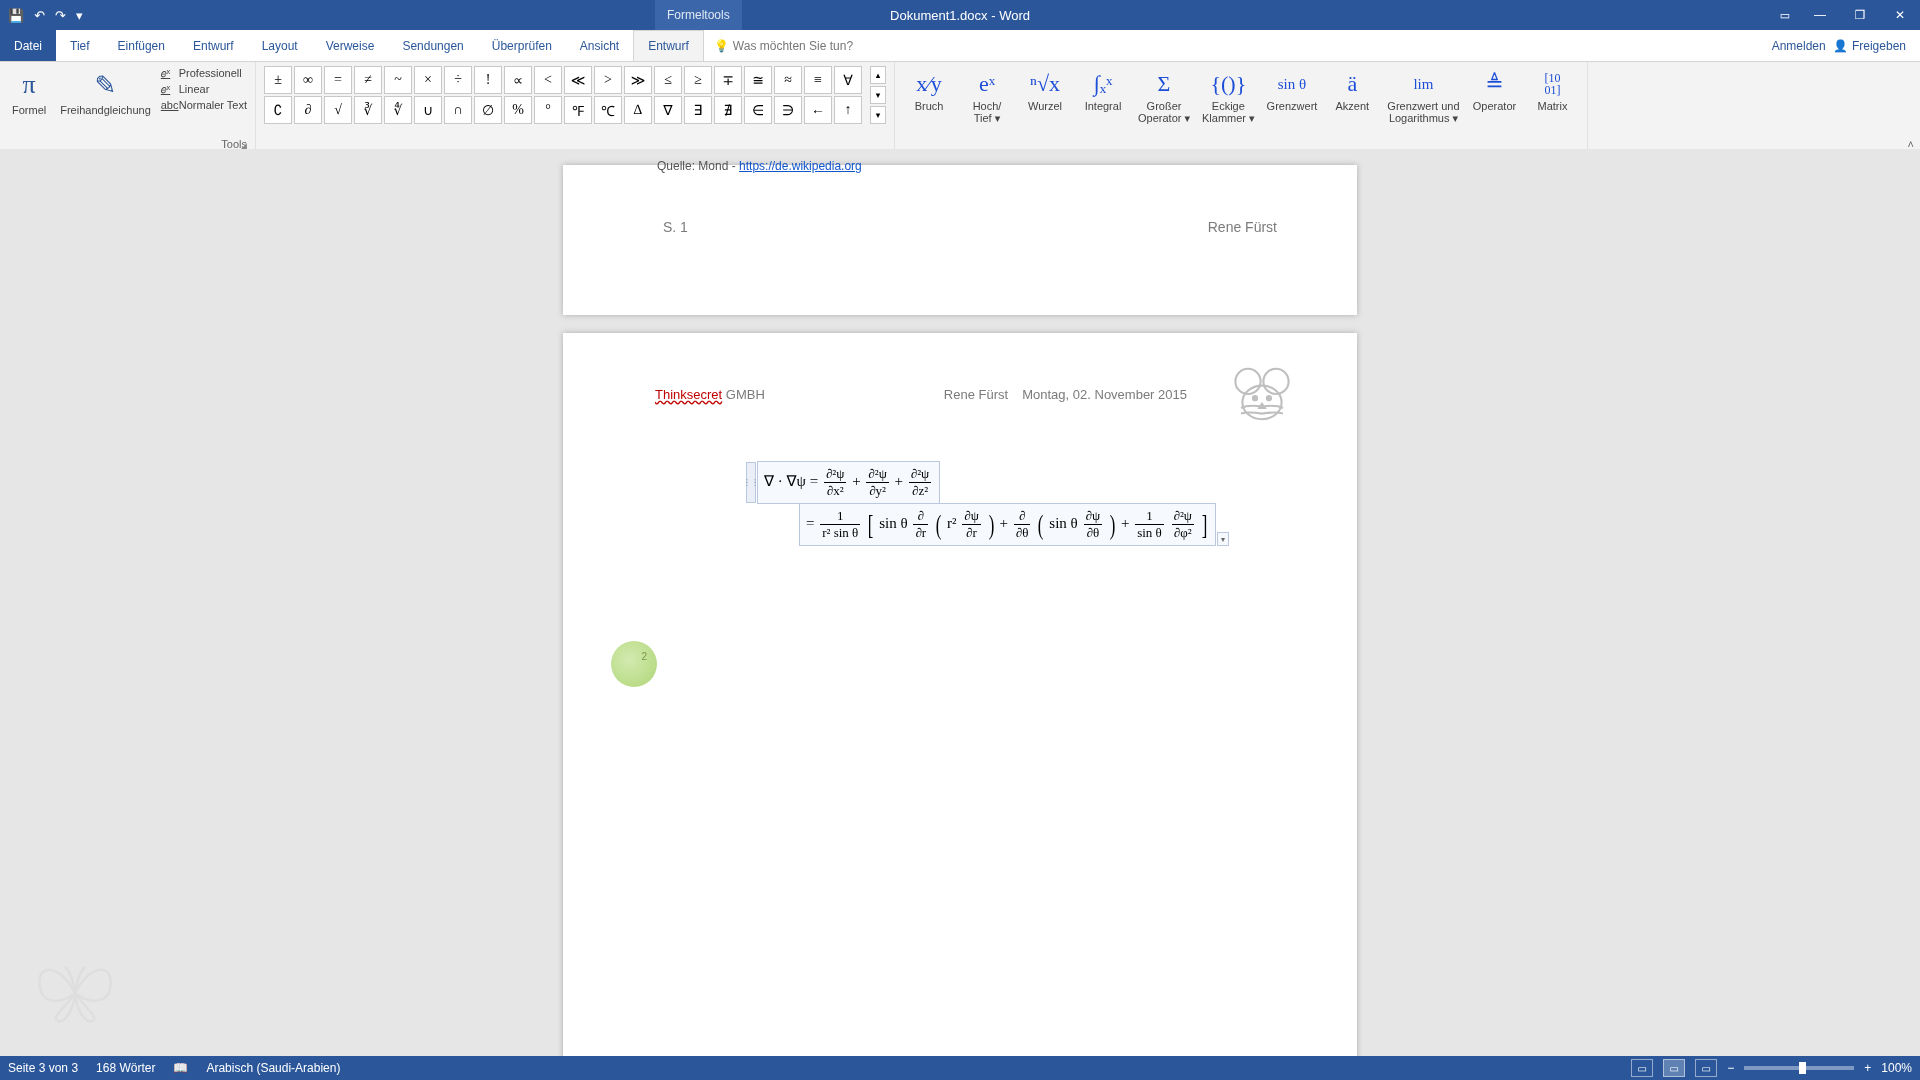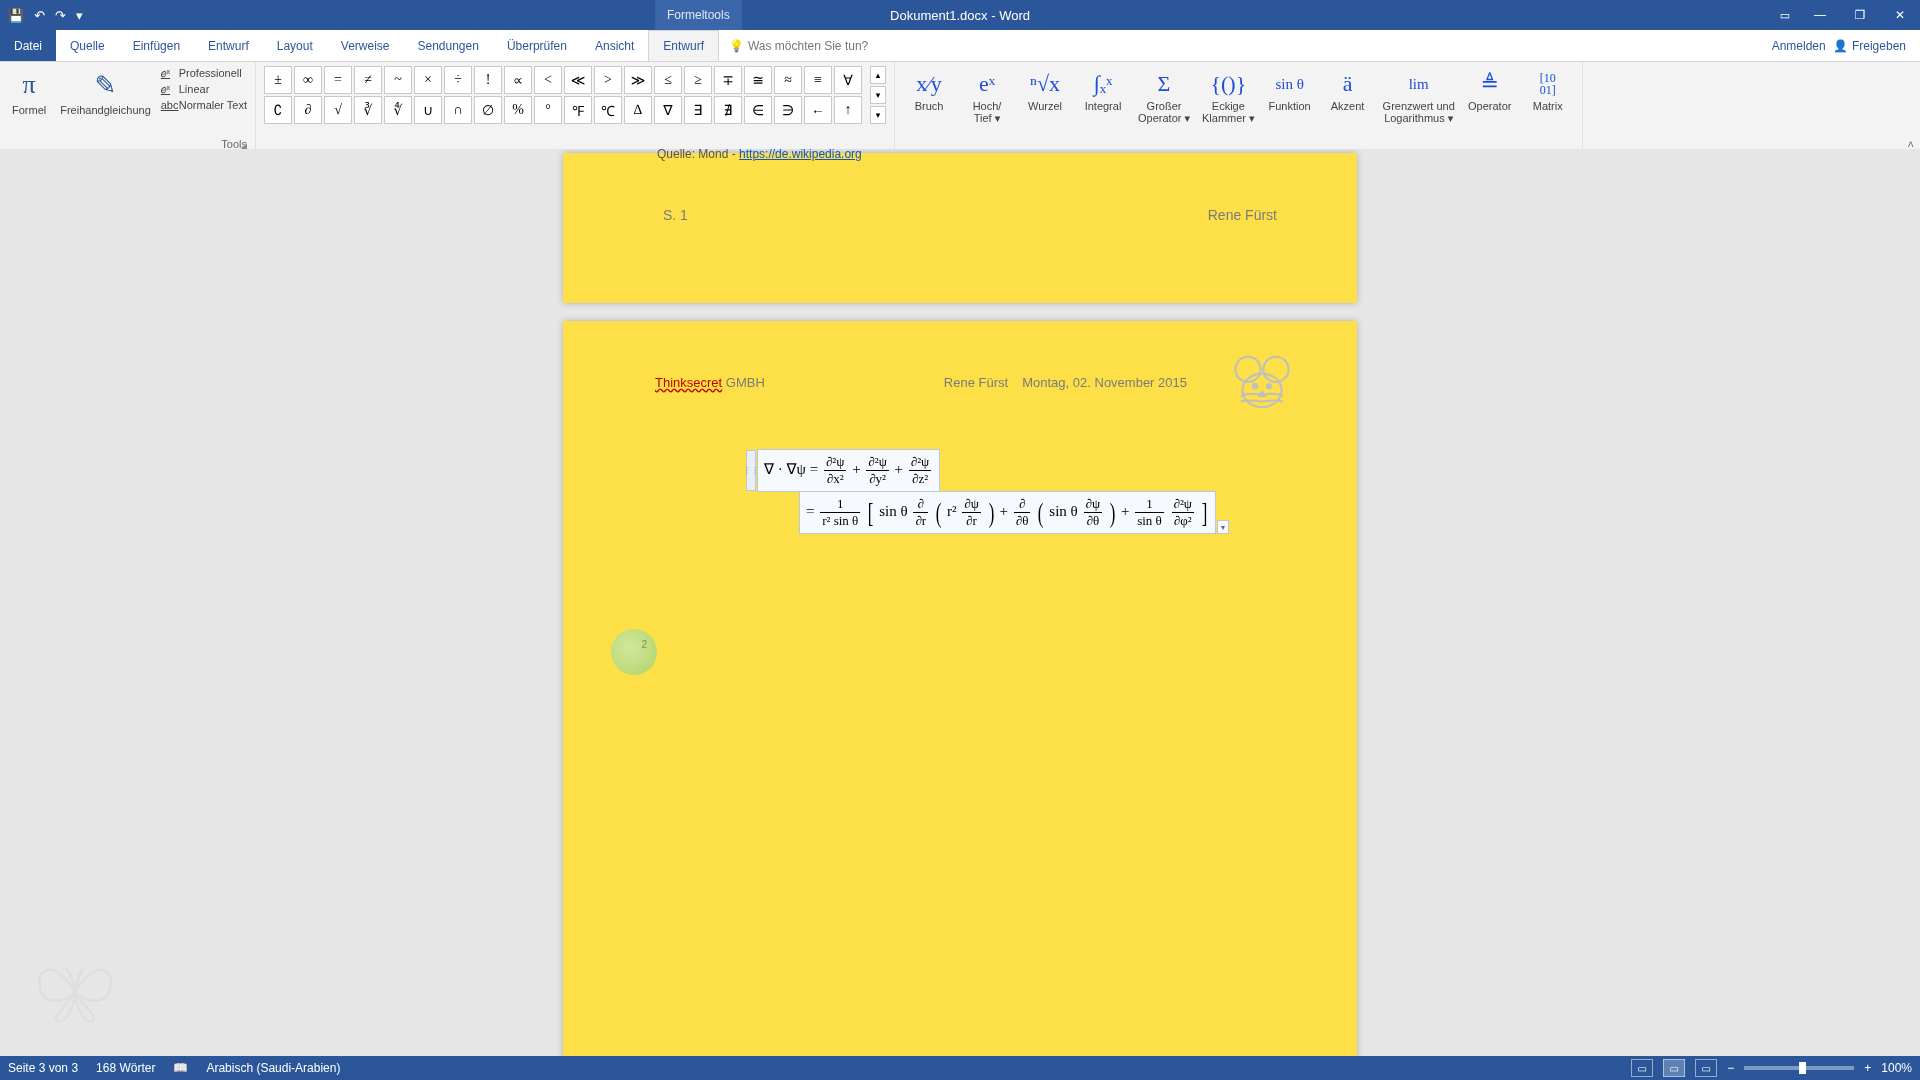--- a/index.html
+++ b/index.html
@@ -128,21 +128,21 @@
   .ribbon-collapse {
     position: absolute; right: 6px; bottom: 4px; font-size: 11px; color: #666;
     cursor: default;
   }
   
   .doc-area {
     position: absolute; top: 149px; bottom: 24px; left: 0; right: 0;
     background: #e6e6e6; overflow: hidden;
   }
   .page {
-    width: 794px; background: #fde047; margin: 4px auto;
+    width: 794px; background: #ffffff; margin: 16px auto;
     box-shadow: 0 0 6px rgba(0,0,0,.25);
     position: relative;
   }
   .page.first { height: 150px; }
   .page.second { height: 760px; margin-top: 18px; }
   .prev-tail {
     position: absolute; top: -6px; left: 94px; right: 60px;
     font-size: 12px; color: #555;
   }
   .prev-tail a { color: #1155cc; text-decoration: underline; }
@@ -235,21 +235,21 @@
   <div class="win-controls">
     <span class="ribbon-opts">▭</span>
     <span>—</span>
     <span>❐</span>
     <span>✕</span>
   </div>
 </div>
 
 <div class="tabstrip">
   <div class="tab file">Datei</div>
-  <div class="tab">Quelle</div>
+  <div class="tab">Tief</div>
   <div class="tab">Einfügen</div>
   <div class="tab">Entwurf</div>
   <div class="tab">Layout</div>
   <div class="tab">Verweise</div>
   <div class="tab">Sendungen</div>
   <div class="tab">Überprüfen</div>
   <div class="tab">Ansicht</div>
   <div class="tab active">Entwurf</div>
   <div class="tellme">
     <span>💡</span>
@@ -369,21 +369,21 @@
           <div class="txt">Großer
 Operator ▾</div>
         </div>
         <div class="struct-btn">
           <div class="ic">{()}</div>
           <div class="txt">Eckige
 Klammer ▾</div>
         </div>
         <div class="struct-btn">
           <div class="ic" style="font-size: 15px;">sin θ</div>
-          <div class="txt">Funktion</div>
+          <div class="txt">Grenzwert</div>
         </div>
         <div class="struct-btn">
           <div class="ic">ä</div>
           <div class="txt">Akzent</div>
         </div>
         <div class="struct-btn">
           <div class="ic" style="font-size: 15px;">lim</div>
           <div class="txt">Grenzwert und
 Logarithmus ▾</div>
         </div>

